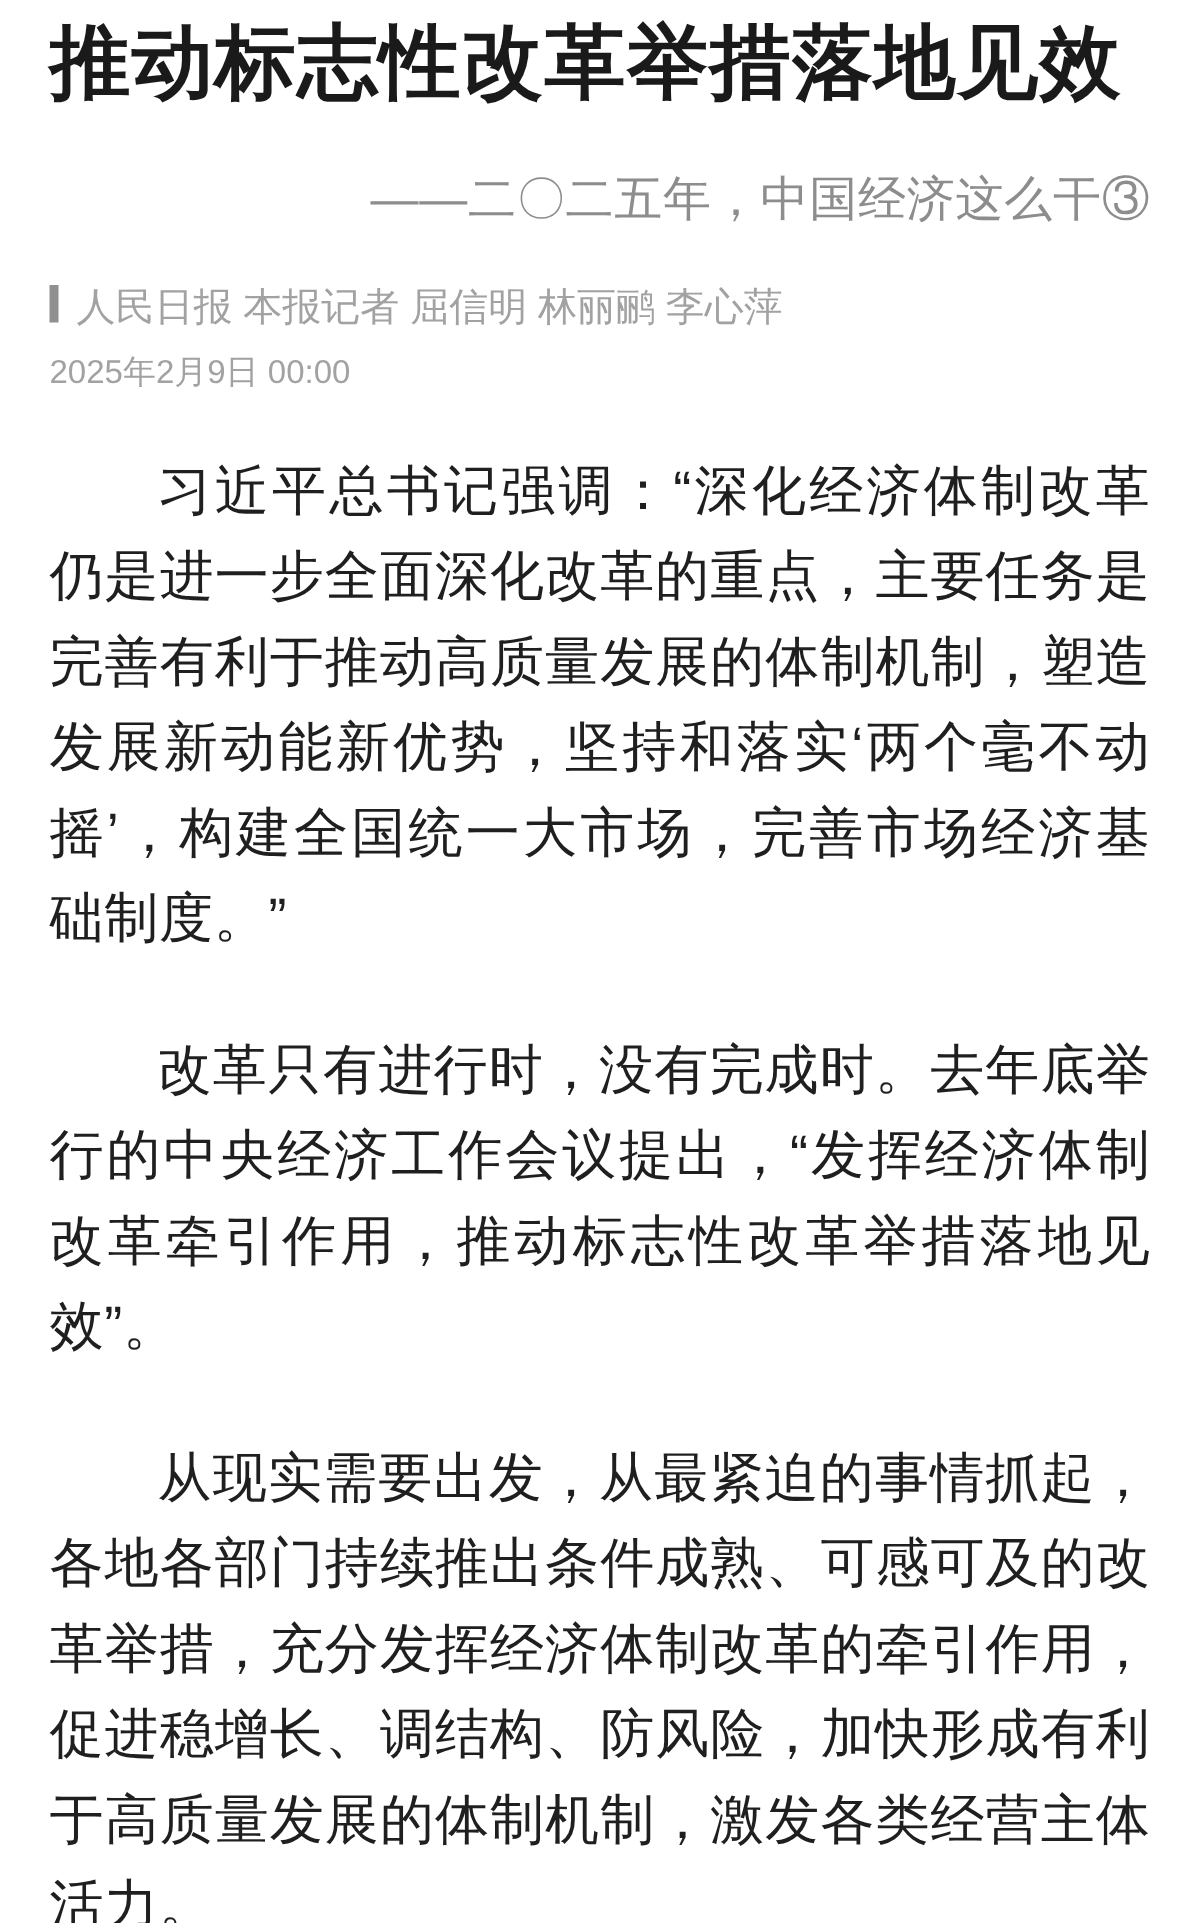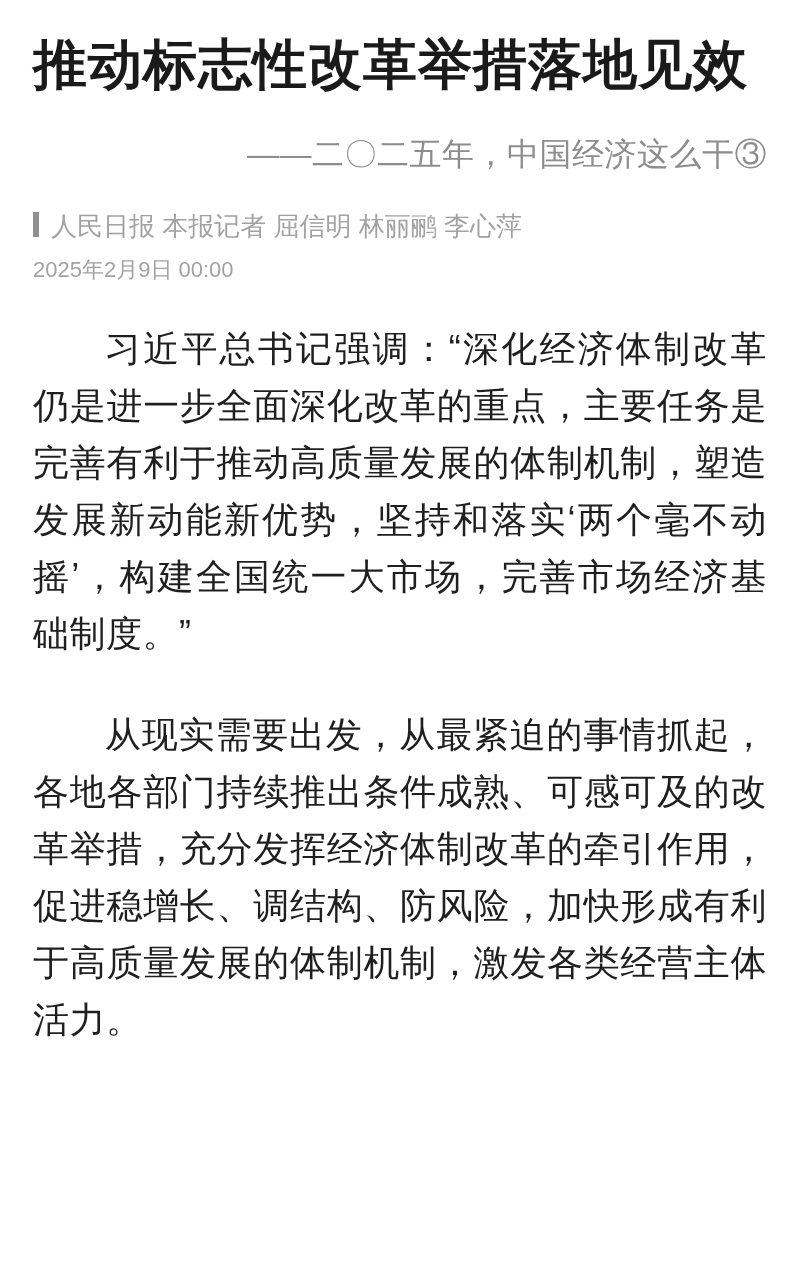--- a/index.html
+++ b/index.html
@@ -13,21 +13,21 @@
     width: 800px;
     height: 1282px;
     margin: 0 auto;
     background: #ffffff;
     overflow: hidden;
     box-sizing: border-box;
     padding: 0 33px;
   }
   .article-title {
     margin: 0;
-    padding-top: 36px;
+    padding-top: 14px;
     font-size: 54px;
     line-height: 56px;
     font-weight: 700;
     letter-spacing: 1px;
     color: #1a1a1a;
   }
   .article-subtitle {
     margin: 0;
     margin-top: 45px;
     font-size: 32px;
@@ -86,16 +86,17 @@
 
   <div class="byline-row">
     <span class="byline-bar"></span>
     <span>人民日报 本报记者 屈信明 林丽鹂 李心萍</span>
   </div>
 
   <div class="publish-date">2025年2月9日 00:00</div>
 
   <div class="article-body">
     <p>习近平总书记强调：“深化经济体制改革仍是进一步全面深化改革的重点，主要任务是完善有利于推动高质量发展的体制机制，塑造发展新动能新优势，坚持和落实‘两个毫不动摇’，构建全国统一大市场，完善市场经济基础制度。”</p>
+    <p>改革只有进行时，没有完成时。去年底举行的中央经济工作会议提出，“发挥经济体制改革牵引作用，推动标志性改革举措落地见效”。</p>
     <p>从现实需要出发，从最紧迫的事情抓起，各地各部门持续推出条件成熟、可感可及的改革举措，充分发挥经济体制改革的牵引作用，促进稳增长、调结构、防风险，加快形成有利于高质量发展的体制机制，激发各类经营主体活力。</p>
   </div>
 
 </article>
 
 </body></html>

